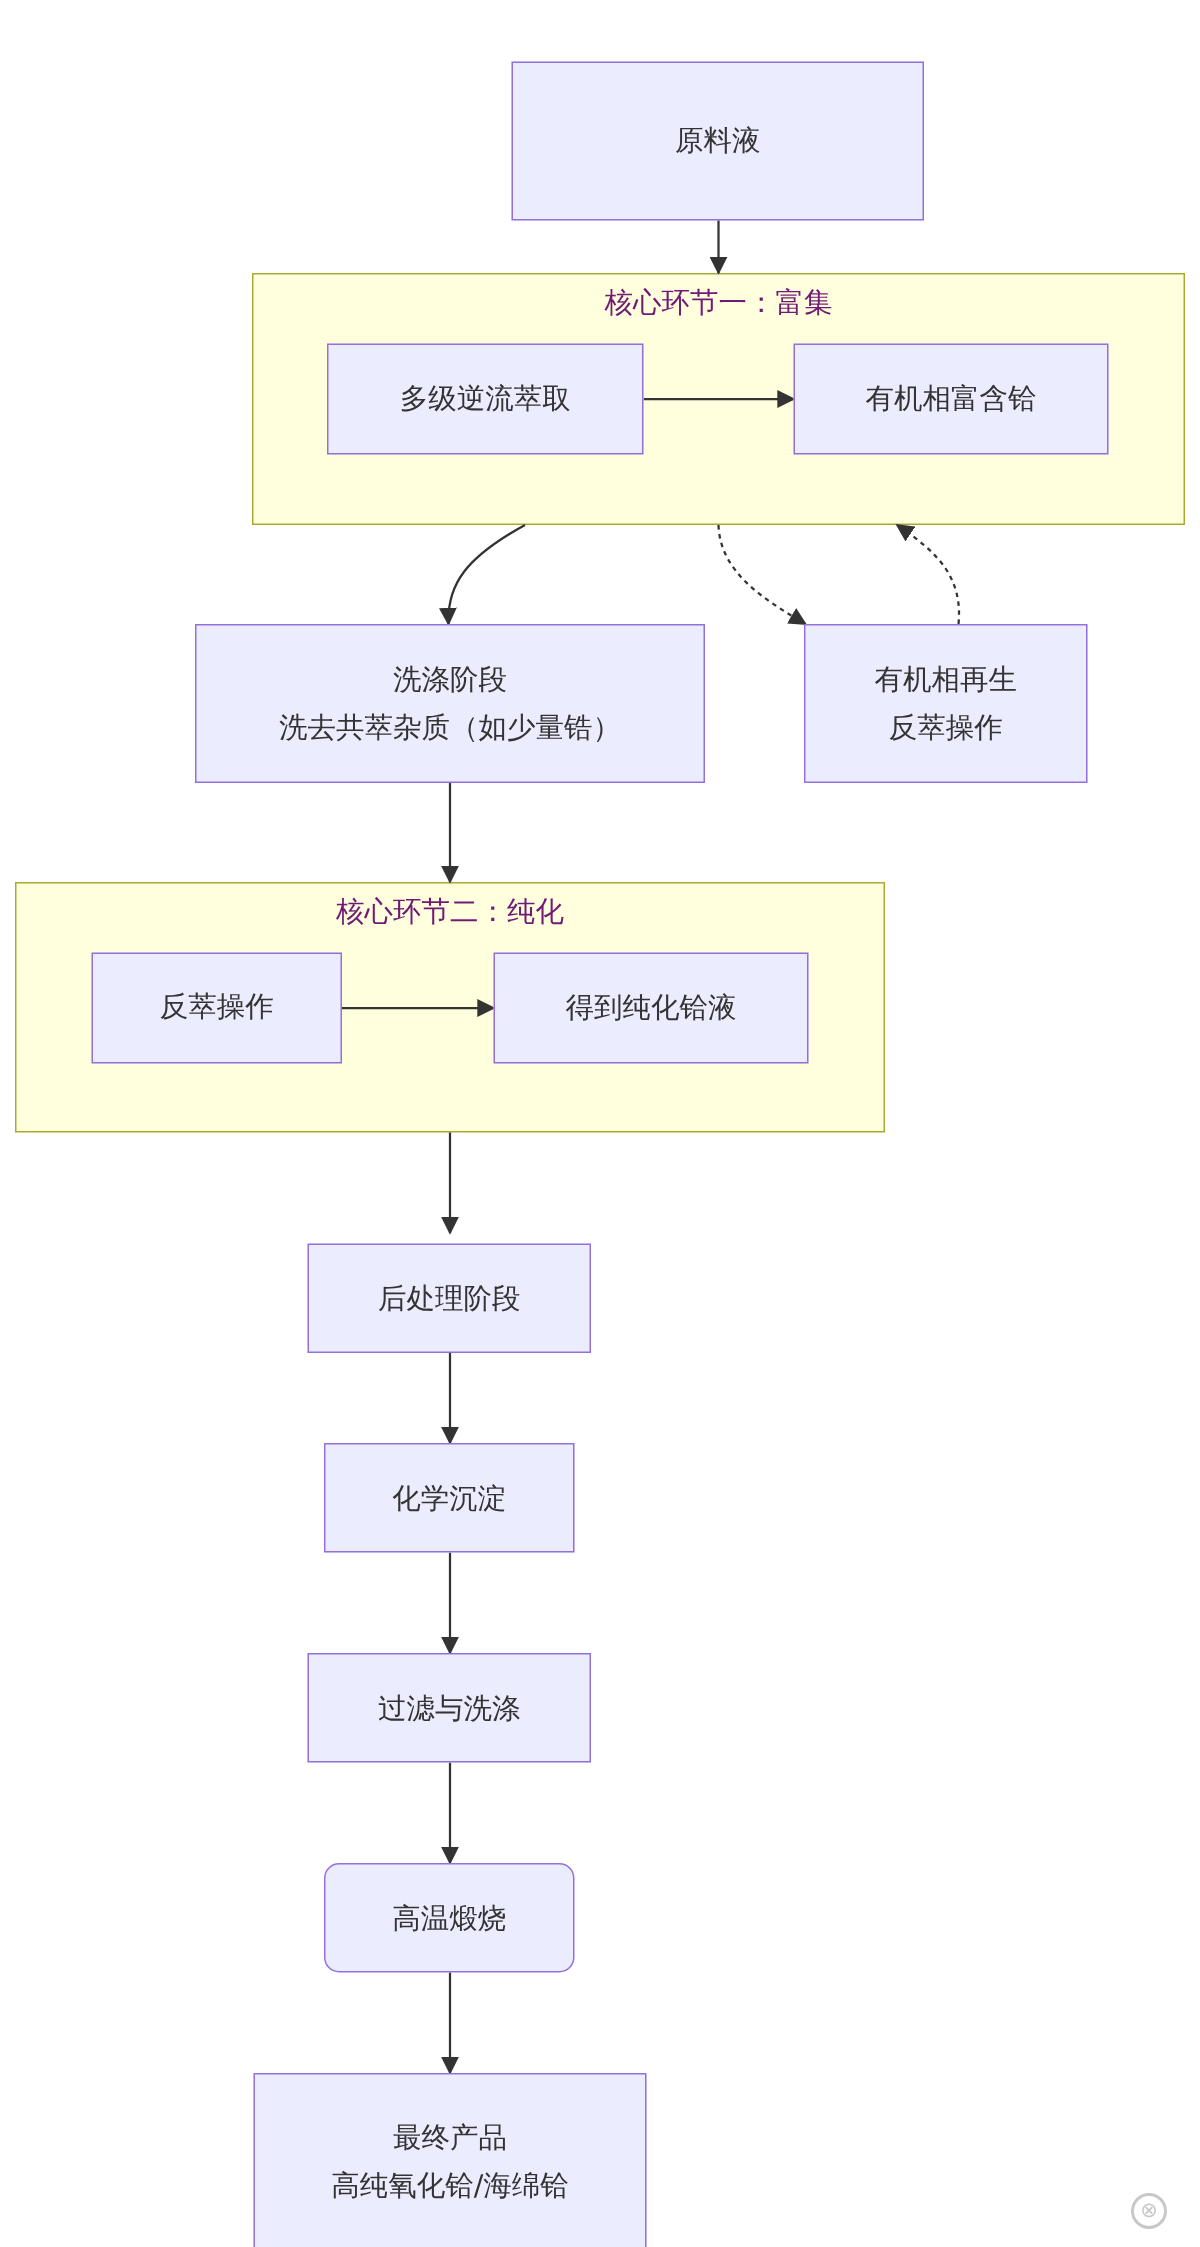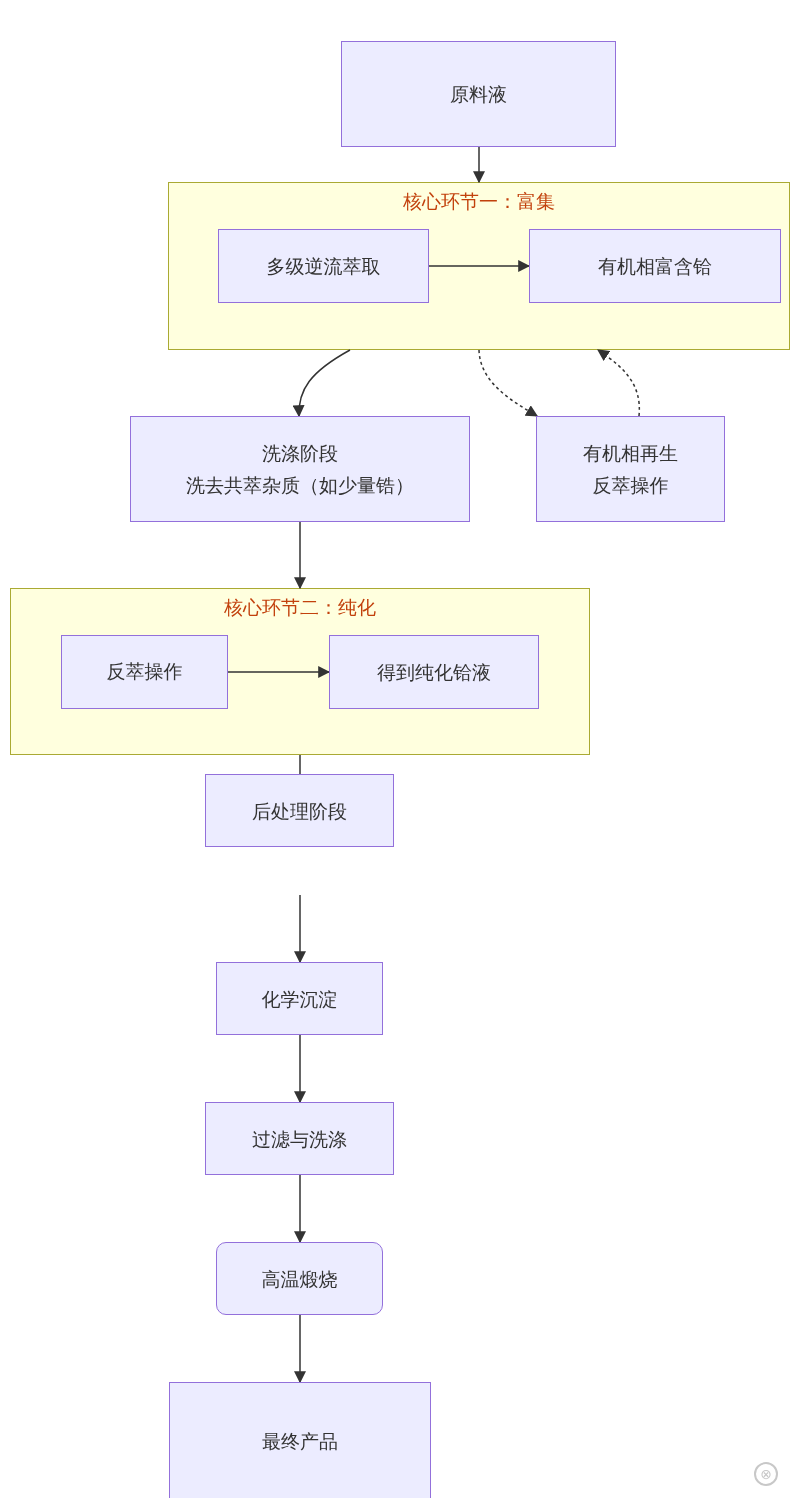--- a/index.html
+++ b/index.html
@@ -1,19 +1,19 @@
 <!DOCTYPE html>
 <html><head>
 <meta charset="utf-8">
 <style>
   html, body { margin:0; padding:0; background:#ffffff; }
   body { width:800px; height:1498px; position:relative; overflow:hidden;
          font-family:"DejaVu Sans", "Liberation Sans", sans-serif; color:#333333; }
   .cluster { position:absolute; background:#ffffde; border:1px solid #aaaa33; box-sizing:border-box; }
-  .cluster-title { position:absolute; left:0; right:0; top:6px; text-align:center; font-size:19px; color:#c2410c; }
+  .cluster-title { position:absolute; left:0; right:0; top:6px; text-align:center; font-size:19px; color:#701a75; }
   .node { position:absolute; background:#ececff; border:1.5px solid #9370db; box-sizing:border-box;
           display:flex; flex-direction:column; align-items:center; justify-content:center;
           font-size:19px; line-height:32px; color:#333; text-align:center; }
   svg.edges { position:absolute; left:0; top:0; width:800px; height:1498px; pointer-events:none; }
   .watermark { position:absolute; right:22px; bottom:12px; font-size:22px; color:#c8c8c8;
                display:flex; align-items:center; gap:6px; }
   .wm-logo { width:24px; height:24px; border:2px solid #c8c8c8; border-radius:50%; box-sizing:border-box;
              font-size:14px; display:flex; align-items:center; justify-content:center; }
 </style>
 </head>
@@ -46,51 +46,52 @@
   <path d="M300,1315 L300,1382" stroke="#333" stroke-width="1.5" fill="none" marker-end="url(#arr)"></path>
 </svg>
 
 <div class="node" style="left:341px;top:1px;width:275px;height:106px;margin-top:40px;">
   <span>原料液</span>
 </div>
 
 <div class="node" style="left:218px;top:229px;width:211px;height:74px;">
   <span>多级逆流萃取</span>
 </div>
-<div class="node" style="left:529px;top:229px;width:252px;height:74px;">
+<div class="node" style="left:529px;top:229px;width:210px;height:74px;">
   <span>有机相富含铪</span>
 </div>
 
 <div class="node" style="left:130px;top:416px;width:340px;height:106px;">
   <span>洗涤阶段</span>
   <span>洗去共萃杂质（如少量锆）</span>
 </div>
 <div class="node" style="left:536px;top:416px;width:189px;height:106px;">
   <span>有机相再生</span>
   <span>反萃操作</span>
 </div>
 
 <div class="node" style="left:61px;top:635px;width:167px;height:74px;font-family:Liberation Serif, serif;">
   <span>反萃操作</span>
 </div>
 <div class="node" style="left:329px;top:635px;width:210px;height:74px;">
   <span>得到纯化铪液</span>
 </div>
 
-<div class="node" style="left:205px;top:774px;width:189px;height:73px;">
+<div class="node" style="left:205px;top:829px;width:189px;height:73px;">
   <span>后处理阶段</span>
 </div>
 <div class="node" style="left:216px;top:962px;width:167px;height:73px;">
   <span>化学沉淀</span>
 </div>
 <div class="node" style="left:205px;top:1102px;width:189px;height:73px;">
   <span>过滤与洗涤</span>
 </div>
 <div class="node" style="left:216px;top:1242px;width:167px;height:73px;border-radius:10px;">
   <span>高温煅烧</span>
 </div>
 <div class="node" style="left:169px;top:1382px;width:262px;height:118px;">
   <span>最终产品</span>
+  <span>高纯氧化铪/海绵铪</span>
 </div>
 
 <div class="watermark">
   <span class="wm-logo">⊗</span>
 </div>
 
 </body></html>

